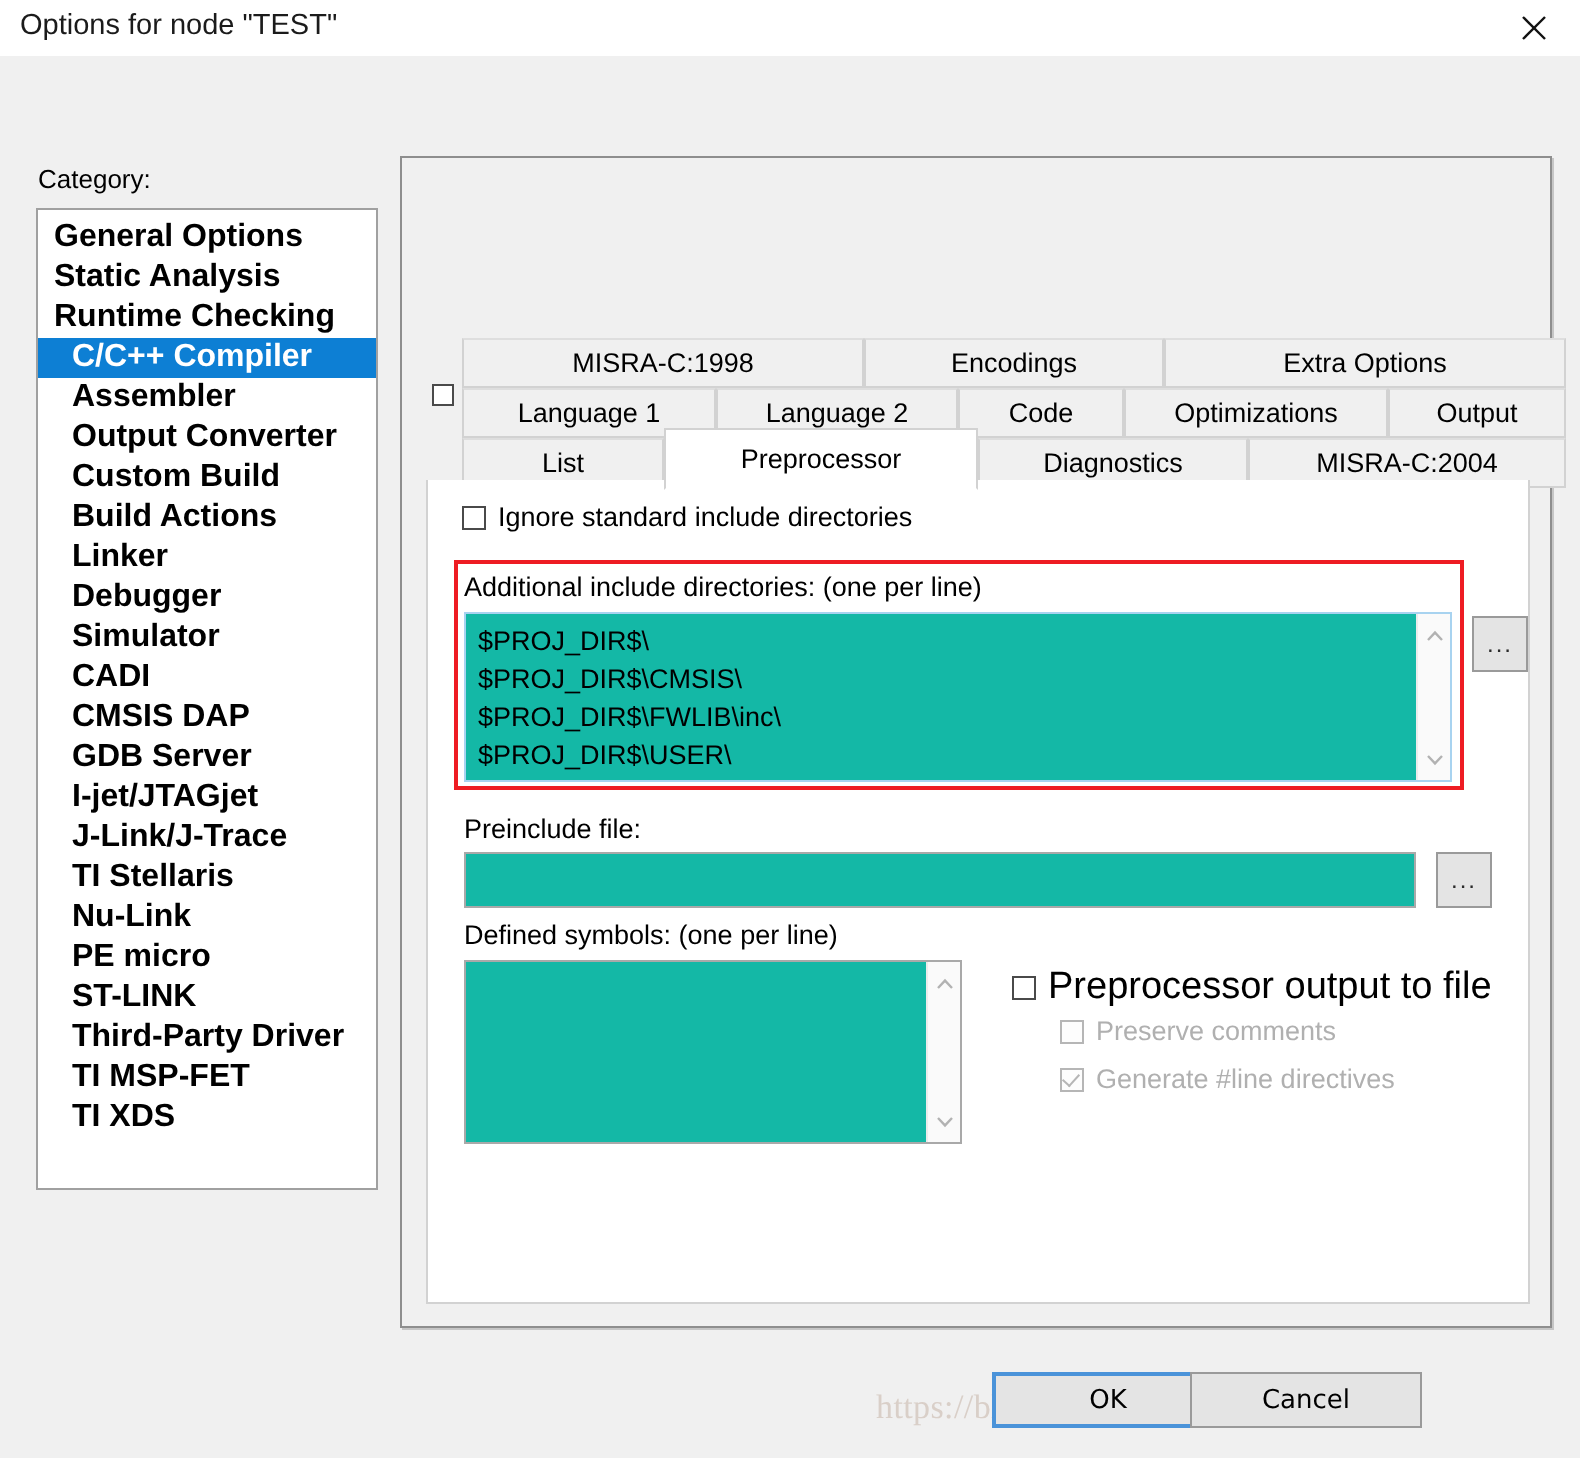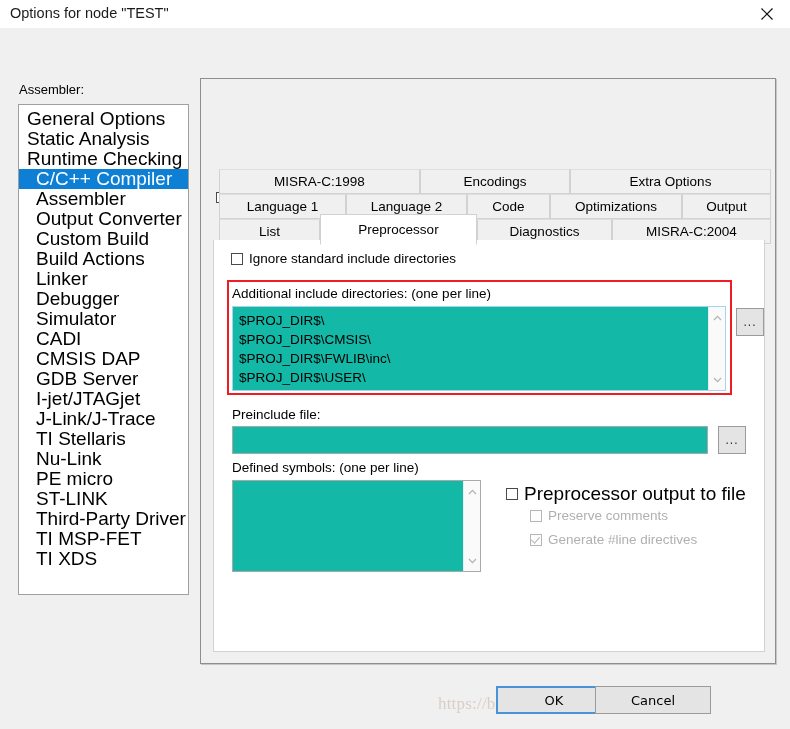--- a/index.html
+++ b/index.html
@@ -57,24 +57,25 @@
     background: #ffffff;
     border: 1px solid #a0a0a0;
     box-sizing: border-box;
     overflow: hidden;
     padding-top: 4px;
   }
   .cat-item {
     height: 20px;
     line-height: 20px;
     padding-left: 8px;
-    font-size: 19px;
+    font-size: 16px;
     color: #000;
     white-space: nowrap;
     cursor: default;
+    font-weight: bold;
   }
   .cat-item.indent { padding-left: 17px; }
   .cat-item.selected {
     background: #0d7fd4;
     color: #ffffff;
   }
 
   
   #main-panel {
     position: absolute;
@@ -138,21 +139,21 @@
   #cb-discard   { left: 39px; top: 140px; }
 
   
   #tabs {
     position: absolute;
     left: 12px; top: 90px;
     width: 552px; height: 72px;
   }
   .tabrow {
     position: absolute;
-    left: 6px;
+    left: 18px;
     width: 552px;
     height: 25px;
   }
   #tabrow-1 { top: 0px; }
   #tabrow-2 { top: 25px; }
   #tabrow-3 { top: 50px; }
   .tab {
     position: absolute;
     top: 0;
     height: 25px;
@@ -328,21 +329,21 @@
   <div id="close-btn">
     <span>
       <svg width="14" height="14" viewBox="0 0 14 14">
         <line x1="1.5" y1="1.5" x2="12.5" y2="12.5" stroke="#111" stroke-width="1.2"></line>
         <line x1="12.5" y1="1.5" x2="1.5" y2="12.5" stroke="#111" stroke-width="1.2"></line>
       </svg>
     </span>
   </div>
 </div>
 
-<div id="category-label">Assembler:</div>
+<div id="category-label">Category:</div>
 <div id="category-list">
     <div class="cat-item"><span>General Options</span></div>
     <div class="cat-item"><span>Static Analysis</span></div>
     <div class="cat-item"><span>Runtime Checking</span></div>
     <div class="cat-item indent selected"><span>C/C++ Compiler</span></div>
     <div class="cat-item indent"><span>Assembler</span></div>
     <div class="cat-item indent"><span>Output Converter</span></div>
     <div class="cat-item indent"><span>Custom Build</span></div>
     <div class="cat-item indent"><span>Build Actions</span></div>
     <div class="cat-item indent"><span>Linker</span></div>

